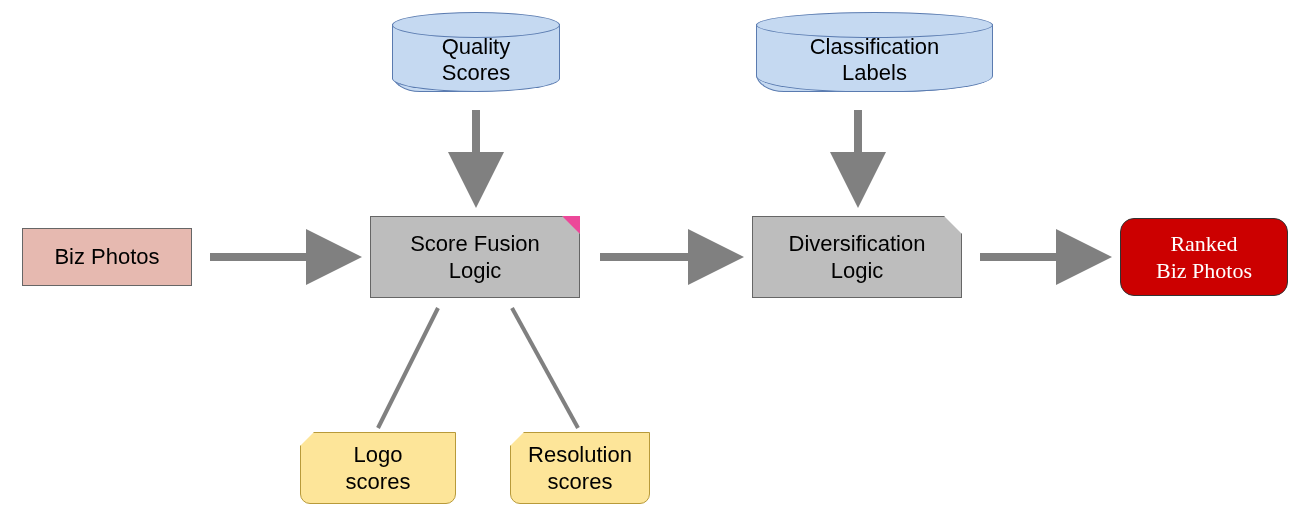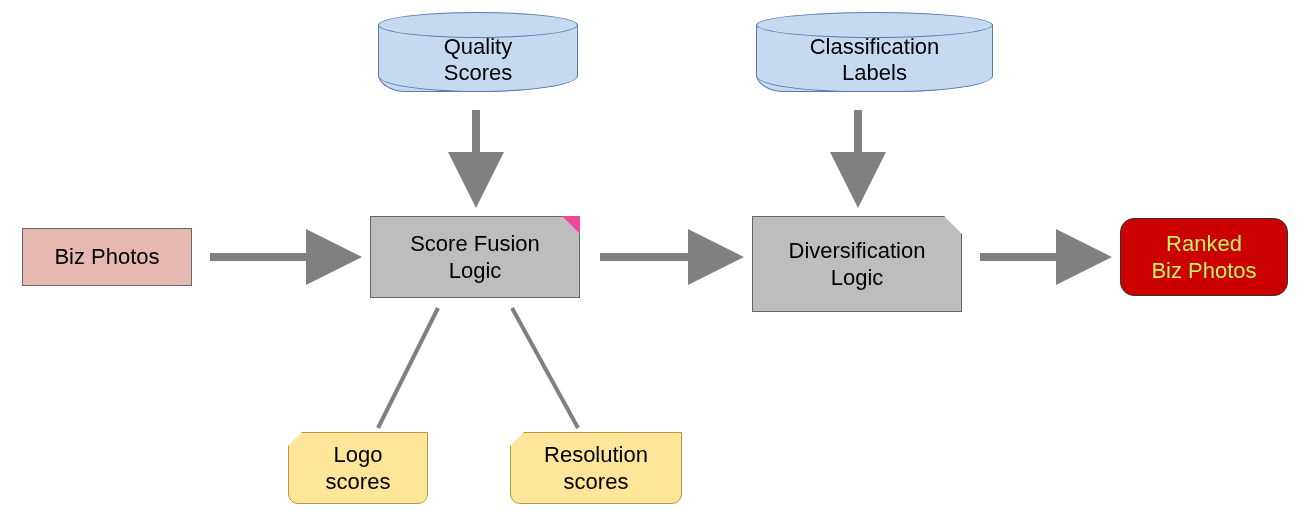--- a/index.html
+++ b/index.html
@@ -18,21 +18,21 @@
       justify-content: center;
       text-align: center;
       line-height: 1.25;
       border: 1px solid #666;
     }
     .rect { }
     .rounded { border-radius: 12px; }
     .biz-photos { background: #e6b9b0; left: 22px; top: 228px; width: 170px; height: 58px; }
     .score-fusion { background: #ec4899; left: 370px; top: 216px; width: 210px; height: 82px; }
     .ranked { background: #cc0000; color: #000; left: 1120px; top: 218px; width: 168px; height: 78px; border-radius: 14px; border: 1px solid #333; }
-    .ranked span { color: #bef264; }
+    .ranked span { color: #ffffff; font-family: Liberation Serif, serif; }
     .clipped-wrap { position: absolute; }
     .clipped-shape {
       position: absolute; inset: 0;
       background: #bdbdbd;
       border: 1px solid #666;
       clip-path: polygon(0 0, calc(100% - 18px) 0, 100% 18px, 100% 100%, 0 100%);
     }
     .clipped-label {
       position: absolute; inset: 0;
       display: flex; align-items: center; justify-content: center;
@@ -69,21 +69,21 @@
       position: absolute; left: 0; right: 0; top: 0; height: 26px;
       background: #c5d9f1;
       border: 1px solid #5a7bb0;
       border-radius: 50% / 50%;
     }
     .cyl-label {
       position: absolute; inset: 0; top: 16px;
       display: flex; align-items: center; justify-content: center;
       text-align: center; line-height: 1.2;
     }
-    .quality-scores { left: 378px; top: 12px; width: 200px; height: 80px; }
+    .quality-scores { left: 392px; top: 12px; width: 168px; height: 80px; }
     .classification-labels { left: 756px; top: 12px; width: 237px; height: 80px; }
     
     svg.arrows { position: absolute; left: 0; top: 0; width: 1312px; height: 520px; pointer-events: none; }
   </style>
 </head>
 <body>
 
 <div class="node rect biz-photos">
   <span>Biz Photos</span>
 </div>
@@ -107,42 +107,42 @@
 </div>
 
 <div class="clipped-wrap score-fusion" style="left:370px; top:216px; width:210px; height:82px;">
   <div class="clipped-shape"></div>
   <div class="clipped-label">
     <span style="white-space: pre-line;">Score Fusion
 Logic</span>
   </div>
 </div>
 
-<div class="clipped-wrap" style="left:752px; top:216px; width:210px; height:96px;">
+<div class="clipped-wrap" style="left:752px; top:216px; width:210px; height:82px;">
   <div class="clipped-shape"></div>
   <div class="clipped-label">
     <span style="white-space: pre-line;">Diversification
 Logic</span>
   </div>
 </div>
 
 <div class="node rounded ranked">
   <span style="white-space: pre-line;">Ranked
 Biz Photos</span>
 </div>
 
-<div class="clipped-wrap" style="left:288px; top:432px; width:140px; height:72px;">
+<div class="clipped-wrap" style="left:300px; top:432px; width:156px; height:72px;">
   <div class="tab-shape"></div>
   <div class="clipped-label">
     <span style="white-space: pre-line;">Logo
 scores</span>
   </div>
 </div>
 
-<div class="clipped-wrap" style="left:510px; top:432px; width:172px; height:72px;border-radius:27px;">
+<div class="clipped-wrap" style="left:510px; top:432px; width:140px; height:72px;border-radius:27px;">
   <div class="tab-shape"></div>
   <div class="clipped-label">
     <span style="white-space: pre-line;">Resolution
 scores</span>
   </div>
 </div>
 
 <svg class="arrows">
   <defs>
     <marker id="arrowhead" markerWidth="7" markerHeight="7" refX="5.5" refY="3.5" orient="auto">

